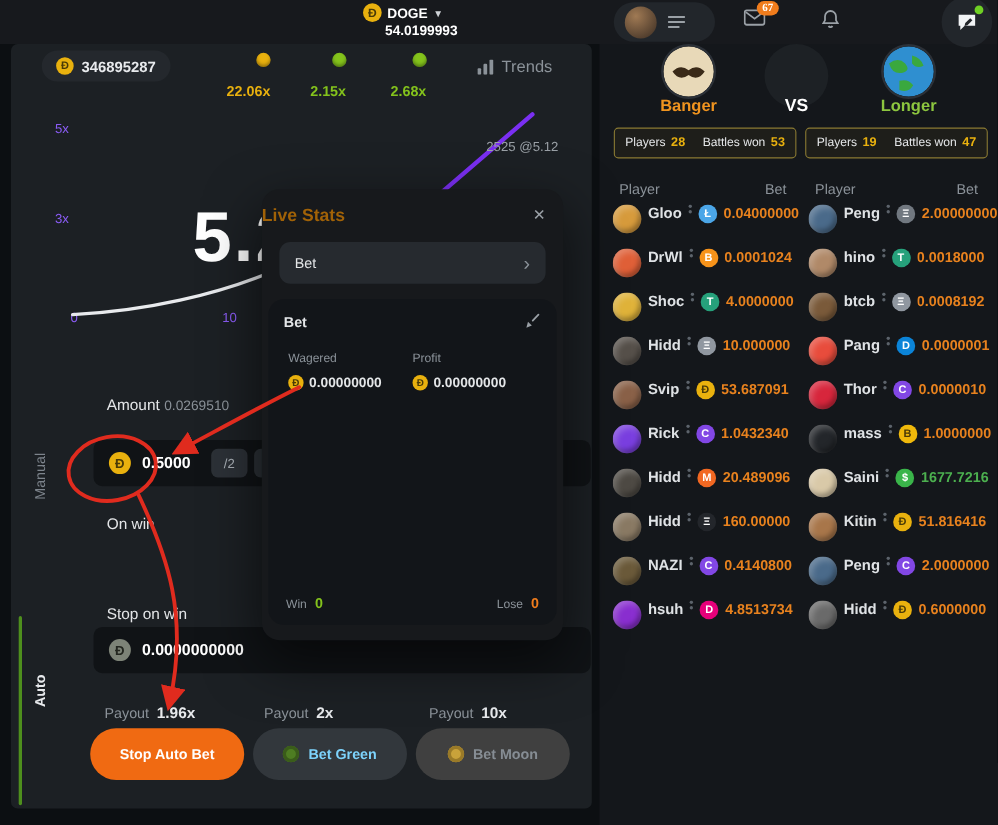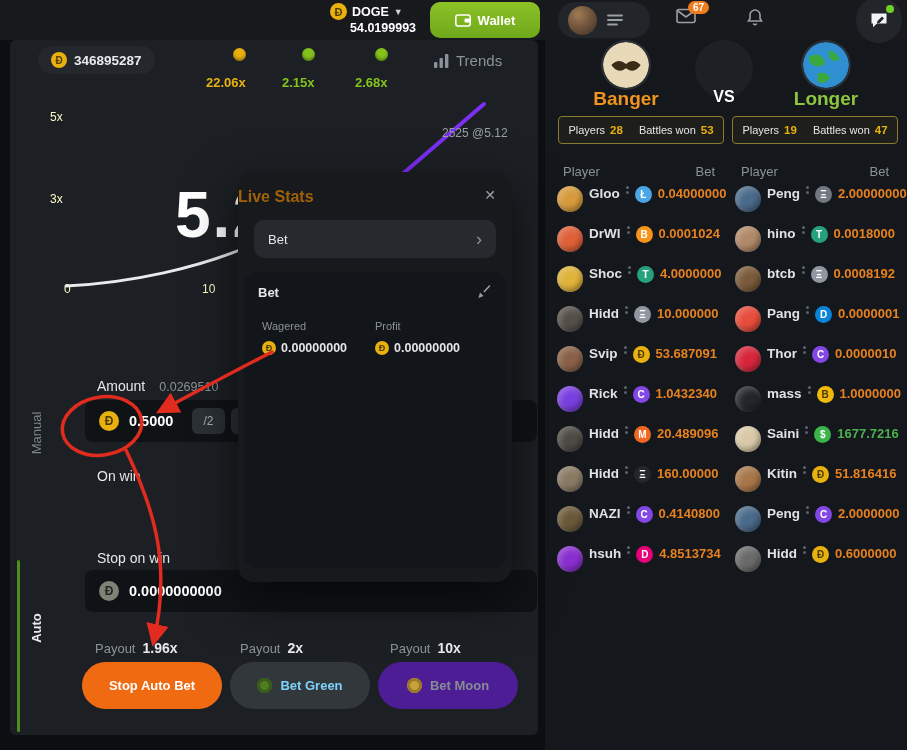--- a/index.html
+++ b/index.html
@@ -20,21 +20,21 @@
   .wallet-btn{position:absolute;left:430px;top:2px;width:110px;height:36px;border:none;border-radius:10px;
     background:linear-gradient(180deg,#8cc226,#6fa81c);color:#fff;font-weight:bold;font-size:13px;
     display:flex;align-items:center;justify-content:center;gap:7px;cursor:pointer;}
   .user-pill{position:absolute;left:558px;top:2px;width:92px;height:36px;background:#22262b;border-radius:18px;
     display:flex;align-items:center;gap:10px;padding:0 10px;cursor:pointer;}
   .av30{width:29px;height:29px;border-radius:50%;background:radial-gradient(circle at 35% 30%,#a07a54,#3a2c22);display:inline-block;}
   .icon-btn{position:absolute;top:8px;cursor:pointer;}
   .icon-btn.mail{left:676px;}
   .icon-btn.bell{left:746px;}
   .badge{position:absolute;left:12px;top:-7px;background:#f07c1c;color:#fff;font-size:10px;font-weight:bold;
-    padding:1px 5px;border-radius:8px;}
+    padding:1px 5px;border-radius:8px;font-family:Liberation Serif, serif;}
   .chat-fab{position:absolute;left:856px;top:-3px;width:46px;height:46px;border-radius:50%;background:#22262b;
     display:flex;align-items:center;justify-content:center;cursor:pointer;}
   .online-dot{position:absolute;right:8px;top:8px;width:8px;height:8px;border-radius:50%;background:#6fd024;}
 
   
   .coin{display:inline-flex;align-items:center;justify-content:center;border-radius:50%;
     background:var(--gold,#e9b10e);color:#4a3b07;font-weight:bold;flex-shrink:0;}
   .c14{width:14px;height:14px;font-size:9px;} .c16{width:16px;height:16px;font-size:10px;}
   .c18{width:17px;height:17px;font-size:11px;} .c20{width:20px;height:20px;font-size:12px;}
   .coin.gray{background:#7d8377;color:#23261f;}
@@ -42,35 +42,35 @@
   
   .game-panel{position:absolute;left:10px;top:40px;width:528px;height:695px;background:#1c2024;border-radius:6px;z-index:1;}
   .total-pill{position:absolute;left:28px;top:6px;height:28px;background:#24282d;border-radius:16px;
     display:flex;align-items:center;gap:7px;padding:0 13px;font-weight:bold;font-size:13.5px;color:#e8eaed;}
   .hist{position:absolute;top:8px;display:flex;align-items:flex-end;gap:4px;font-weight:bold;font-size:13px;cursor:pointer;flex-direction:column;}
   .hist .hcoin{width:13px;height:13px;border-radius:50%;margin-bottom:10px;box-shadow:inset 0 -2px 3px rgba(0,0,0,.35);}
   .hist.h0{left:196px;} .hist.h1{left:272px;} .hist.h2{left:345px;}
   .trends{position:absolute;left:424px;top:12px;display:flex;align-items:center;gap:7px;color:#8b9299;font-size:15px;cursor:pointer;}
 
   .chart{position:absolute;left:0;top:40px;width:528px;height:280px;}
-  .ytick,.xtick{position:absolute;color:#fef9c3;font-size:12px;}
+  .ytick,.xtick{position:absolute;color:#8b5cf6;font-size:12px;}
   .t5{left:40px;top:30px;} .t3{left:40px;top:112px;}
   .x0{left:54px;top:202px;} .x10{left:192px;top:202px;}
   .big-mult{position:absolute;left:165px;top:98px;font-size:64px;font-weight:800;color:#fff;letter-spacing:2px;z-index:2;}
   .annot{position:absolute;left:432px;top:46px;color:#9aa0a6;font-size:12px;z-index:2;}
   .chart-lines{position:absolute;left:0;top:0;z-index:1;}
 
   .mode-rail .mode{position:absolute;left:-8px;width:70px;height:16px;text-align:center;
     transform:rotate(-90deg);font-size:13px;color:#7d848c;cursor:pointer;}
   .mode.manual{top:385px;}
   .mode.auto{top:580px;color:#e8eaed;font-weight:bold;}
   .auto-bar{position:absolute;left:7px;top:520px;width:3px;height:172px;background:#4e8f1d;border-radius:2px;}
 
   .lbl{color:#e4e6e8;font-size:14px;}
-  .lbl-row{position:absolute;left:87px;top:338px;display:flex;gap:14px;align-items:baseline;}
+  .lbl-row{position:absolute;left:87px;top:320px;display:flex;gap:4px;align-items:baseline;}
   .usd{color:#8b9299;font-size:12.5px;}
   .input{position:absolute;left:75px;width:452px;height:42px;background:#101316;border-radius:8px;
     display:flex;align-items:center;gap:10px;padding:0 14px;cursor:text;}
   .input.amount{top:360px;}
   .input.stop{top:530px;}
   .inval{font-size:14.5px;font-weight:bold;color:#fff;}
   .mini{width:33px;height:26px;background:#2c3137;border:none;border-radius:6px;color:#aab0b6;
     font-size:12px;cursor:pointer;}
   .mini.m1{position:absolute;left:107px;} .mini.m2{position:absolute;left:146px;}
   .lbl.onwin{position:absolute;left:87px;top:428px;}
@@ -81,21 +81,21 @@
   .vswitch .knob{position:absolute;left:2px;top:2px;width:12px;height:12px;border-radius:50%;background:#7fb82a;}
   .tlabels{display:flex;flex-direction:column;line-height:1.25;}
   .t1{font-size:13px;color:#e4e6e8;} .t2{font-size:11px;color:#8b9299;}
   .payouts .pay{position:absolute;top:600px;display:flex;gap:7px;align-items:baseline;}
   .pay.p0{left:85px;} .pay.p1{left:230px;} .pay.p2{left:380px;}
   .plbl{color:#8b9299;font-size:13px;} .pval{color:#e8eaed;font-weight:bold;font-size:14px;}
   .bigbtn{position:absolute;top:622px;width:140px;height:47px;border:none;border-radius:24px;
     font-size:13px;font-weight:bold;cursor:pointer;display:flex;align-items:center;justify-content:center;gap:8px;}
   .stopauto{left:72px;background:var(--orange,#f06a12);color:#fff;}
   .betgreen{left:220px;background:#32373c;color:#7dd3fc;}
-  .betmoon{left:368px;background:#4c1d95;color:#868d94;}
+  .betmoon{left:368px;background:#404040;color:#868d94;}
   .dot{width:15px;height:15px;border-radius:50%;}
   .dot.g{background:#4e7d22;box-shadow:inset 0 0 0 3px #3a5c1a;}
   .dot.m{background:#c9a23a;box-shadow:inset 0 0 0 3px #9a7a28;}
 
   
   .modal{position:absolute;left:238px;top:172px;width:274px;height:410px;background:#17191c;border-radius:16px;
     box-shadow:0 18px 50px rgba(0,0,0,.6);z-index:20;}
   .m-title{position:absolute;left:0;right:0;top:16px;text-align:left;font-size:16px;font-weight:bold;color:#a16207;}
   .m-close{position:absolute;right:16px;top:15px;color:#9aa0a6;font-size:14px;cursor:pointer;}
   .m-betrow{position:absolute;left:16px;top:48px;width:242px;height:38px;background:#262a2f;border-radius:10px;
@@ -111,21 +111,21 @@
   .m-foot{position:absolute;left:16px;right:16px;bottom:12px;display:flex;justify-content:space-between;font-size:12px;}
   .wl b{font-size:13px;margin-left:4px;}
   .wl .win{color:var(--green,#84c31c);} .wl .lose{color:#f07c1c;}
 
   
   .battle{position:absolute;left:545px;top:40px;width:362px;height:710px;background:#14171b;}
   .tavatar{position:absolute;width:46px;height:46px;border-radius:50%;overflow:hidden;
     box-shadow:0 0 0 2px #2c3138;}
   .tavatar.banger{left:58px;top:2px;} .tavatar.longer{left:258px;top:2px;}
   .vs-ghost{position:absolute;left:150px;top:0px;width:58px;height:58px;border-radius:50%;background:#1d2125;}
-  .tname{position:absolute;top:48px;width:80px;text-align:center;font-weight:bold;font-size:19px;}
+  .tname{position:absolute;top:48px;width:80px;text-align:center;font-weight:bold;font-size:15px;}
   .tname.tleft{left:41px;color:var(--team-left,#f0941f);}
   .tname.tright{left:241px;color:var(--team-right,#8dc63f);}
   .vs{position:absolute;left:164px;top:48px;width:30px;text-align:center;font-weight:800;font-size:16px;color:#fff;}
   .statbox{position:absolute;top:76px;width:166px;height:28px;border:1px solid #8a7a33;border-radius:4px;
     background:rgba(233,177,14,.05);display:flex;align-items:center;justify-content:center;gap:5px;font-size:11px;color:#e4e6e8;}
   .statbox.sleft{left:13px;} .statbox.sright{left:187px;}
   .statbox b{color:var(--gold,#e9b10e);font-size:11.5px;}
   .statbox .gap{width:6px;}
   .thead-l,.thead-r{position:absolute;top:124px;display:flex;justify-content:space-between;color:#8b9299;font-size:13px;}
   .thead-l{left:18px;width:152px;} .thead-r{left:196px;width:148px;}
@@ -152,29 +152,20 @@
   <header class="topbar">
     <div class="cur-select">
       <div class="cur-row">
         <span class="coin c18">Đ</span>
         <span class="cur-code">DOGE</span>
         <span class="caret">▼</span>
       </div>
       <div class="cur-bal">54.0199993</div>
     </div>
 
-    <button class="wallet-btn">
-      <span style="display:inline-flex">
-        <svg width="16" height="14" viewBox="0 0 16 14">
-            <rect x="0.8" y="2" width="14.4" height="11" rx="2.2" fill="none" stroke="#fff" stroke-width="1.6"></rect>
-            <rect x="9.5" y="5.5" width="6" height="4" rx="1.2" fill="#fff"></rect>
-          </svg>
-      </span>
-      <span>Wallet</span>
-    </button>
 
     <div class="user-pill">
       <span class="av30"></span>
       <span style="display:inline-flex">
         <svg width="16" height="12" viewBox="0 0 16 12">
             <path d="M1 1.5h14M1 6h14M1 10.5h9" stroke="#9aa0a6" stroke-width="1.8" stroke-linecap="round"></path>
           </svg>
       </span>
     </div>
 
@@ -317,20 +308,30 @@
             <span>0.00000000</span>
           </span>
         </div>
         <div class="stat">
           <span class="slbl">Profit</span>
           <span class="sval">
             <span class="coin c14">Đ</span>
             <span>0.00000000</span>
           </span>
         </div>
+      </div>
+      <div class="m-foot">
+        <span class="wl">
+          <span class="slbl">Win</span>
+          <b class="win">0</b>
+        </span>
+        <span class="wl">
+          <span class="slbl">Lose</span>
+          <b class="lose">0</b>
+        </span>
       </div>
     </div>
   </div>
 
   <section class="battle">
     <div class="vs-ghost"></div>
     <span class="tavatar banger">
       <svg viewBox="0 0 44 44" width="46" height="46">
           <circle cx="22" cy="22" r="22" fill="#e8d9b8"></circle>
           <path d="M8 22 q7 -7 14 -1 q7 -6 14 1 q-6 9 -14 3 q-8 6 -14 -3z" fill="#3a2a18"></path>

